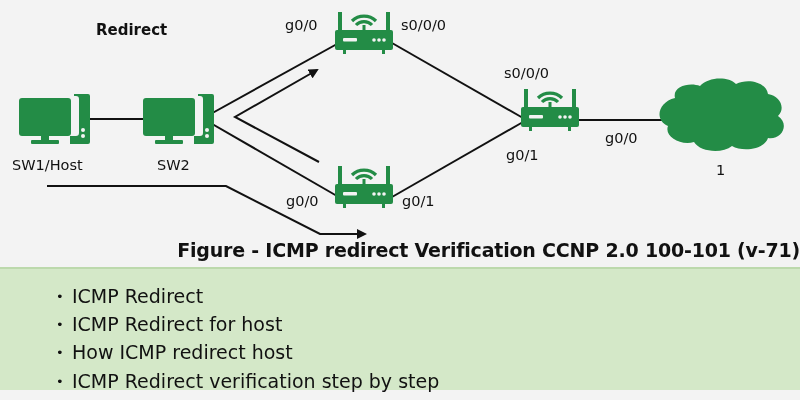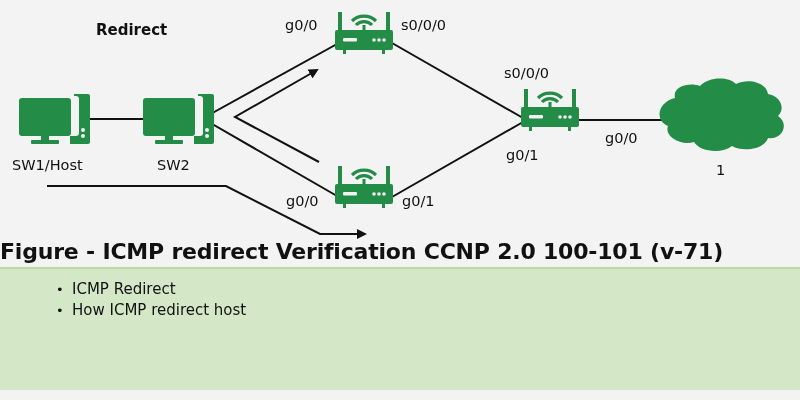--- a/index.html
+++ b/index.html
@@ -1,26 +1,26 @@
 <!DOCTYPE html>
 <html><head>
 <meta charset="utf-8">
 <style>
   html, body { margin: 0; padding: 0; }
   body { width: 800px; height: 400px; background: #f3f3f3; position: relative; overflow: hidden;
          font-family: "DejaVu Sans", "Liberation Sans", sans-serif; color: #111; }
   #diagram { position: absolute; left: 0; top: 0; width: 800px; height: 268px; }
   .lbl { font-family: "DejaVu Sans", sans-serif; font-size: 14.5px; fill: #111; }
   .title-lbl { font-family: "DejaVu Sans", sans-serif; font-size: 15px; font-weight: bold; fill: #111; }
-  .caption { position: absolute; left: 0; top: 239px; width: 800px; text-align: left;
-             font-size: 22px; font-weight: bold; color: #111; letter-spacing: -0.2px; }
+  .caption { position: absolute; left: 0; top: 239px; width: 800px; text-align: right;
+             font-size: 19px; font-weight: bold; color: #111; letter-spacing: -0.2px; }
   .topics { position: absolute; left: 0; top: 267px; width: 800px; height: 121px;
             background: #d4e8c8; border-top: 2px solid #bcd9ac; }
   .topics ul { margin: 0; padding: 10px 0 0 72px; list-style: none; }
-  .topics li { font-size: 15px; line-height: 21.2px; color: #111; position: relative; }
+  .topics li { font-size: 19px; line-height: 21.2px; color: #111; position: relative; margin-top: 7px; }
   .topics li::before { content: "•"; position: absolute; left: -16px; top: 0; font-size: 13px; }
 </style>
 </head>
 <body>
 
 <svg id="diagram" viewBox="0 0 800 268" width="800" height="268">
   <defs>
     <marker id="arrowhead" markerWidth="10" markerHeight="10" refX="8" refY="5" orient="auto" markerUnits="userSpaceOnUse">
       <path d="M0,0 L10,5 L0,10 Z" fill="#111"></path>
     </marker>
@@ -84,15 +84,17 @@
   <text class="lbl" x="12" y="170">SW1/Host</text>
   <text class="lbl" x="157" y="170">SW2</text>
   <text class="lbl" x="716" y="175">1</text>
 </svg>
 
 <div class="caption">Figure - ICMP redirect Verification CCNP 2.0 100-101 (v-71)</div>
 
 <div class="topics">
   <ul>
     <li>ICMP Redirect</li>
+    <li>ICMP Redirect for host</li>
     <li>How ICMP redirect host</li>
+    <li>ICMP Redirect verification step by step</li>
   </ul>
 </div>
 
 </body></html>

